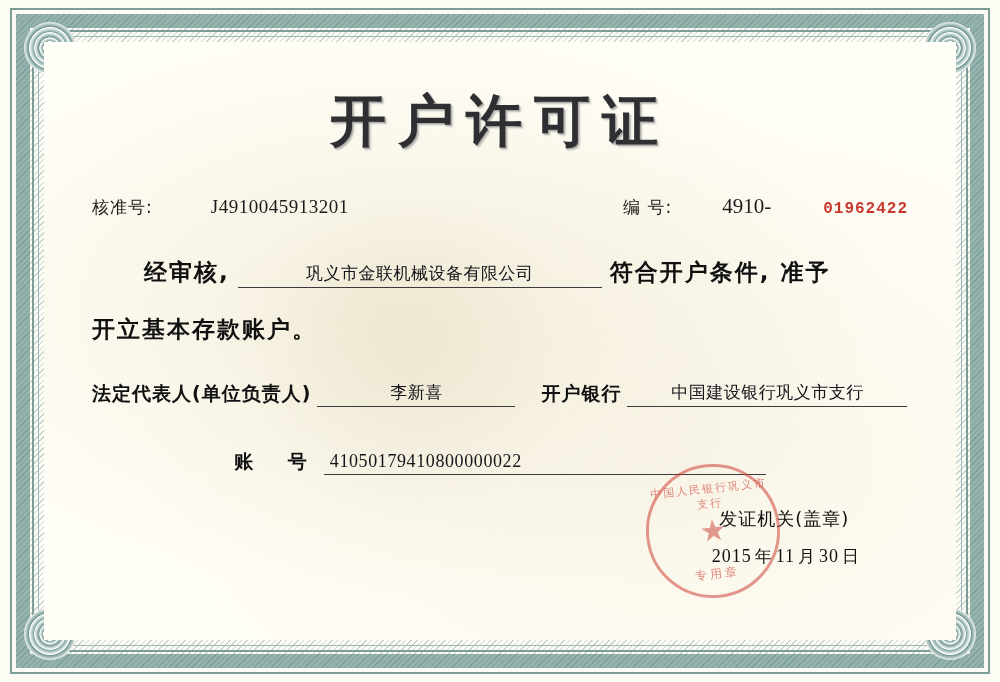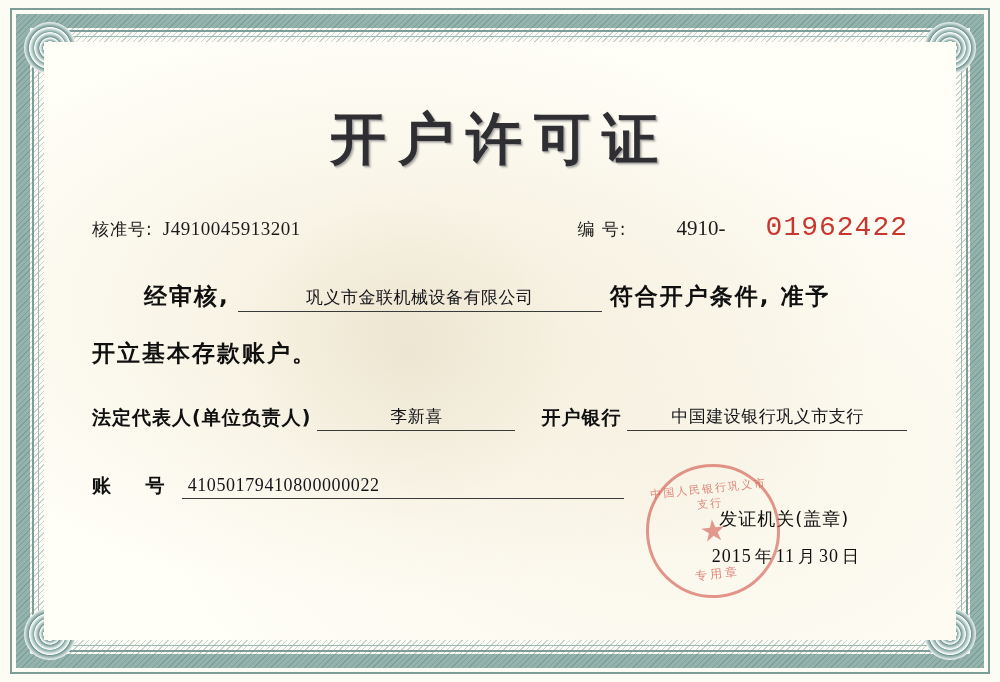--- a/index.html
+++ b/index.html
@@ -108,21 +108,21 @@
 
   
   .content {
     position: absolute;
     left: 0; top: 0; right: 0; bottom: 0;
     padding: 0 22px;
     box-sizing: border-box;
   }
 
   .doc-title {
-    margin-top: 60px;
+    margin-top: 42px;
     text-align: center;
     font-family: "DejaVu Sans", sans-serif;
     font-weight: bold;
     font-size: 56px;
     letter-spacing: 12px;
     color: #2f2f33;
     text-shadow: 1px 1px 0 #a8a8a8, 2px 2px 2px rgba(0,0,0,0.25);
   }
 
   .row-codes {
@@ -130,20 +130,21 @@
     display: flex;
     justify-content: space-between;
     align-items: baseline;
     padding: 0 26px;
     font-size: 17px;
     color: #1b1b1b;
   }
   .approval {
     display: flex;
     align-items: baseline;
+    gap: 48px;
   }
   .approval .lbl {
     font-family: "DejaVu Sans", sans-serif;
     font-size: 17px;
     letter-spacing: 1px;
   }
   .approval .val {
     margin-left: 10px;
     font-family: "Liberation Serif", serif;
     font-size: 19px;
@@ -158,24 +159,24 @@
     font-family: "DejaVu Sans", sans-serif;
     font-size: 17px;
     letter-spacing: 1px;
   }
   .serial .prefix {
     margin-left: 10px;
     font-family: "Liberation Serif", serif;
     font-size: 21px;
   }
   .serial .num {
-    margin-left: 0;
+    margin-left: 12px;
     font-family: "Liberation Mono", monospace;
-    font-size: 28px;
-    font-weight: normal;
+    font-size: 16px;
+    font-weight: bold;
     color: #c8372d;
     letter-spacing: 1px;
   }
 
   .body-block {
     margin-top: 38px;
     padding: 0 26px;
     font-family: "DejaVu Sans", sans-serif;
     color: #101010;
   }
@@ -220,20 +221,21 @@
   .row-account {
     margin-top: 42px;
     padding: 0 26px;
     display: flex;
     align-items: flex-end;
     font-family: "DejaVu Sans", sans-serif;
     font-size: 19px;
     font-weight: bold;
     letter-spacing: 1px;
     color: #101010;
+    justify-content: center;
   }
   .acct-label { display: inline-block; letter-spacing: 14px; }
   .fill.account {
     width: 430px;
     margin-left: 3px;
     text-align: left;
     font-size: 18px;
     letter-spacing: 0.6px;
   }
 

